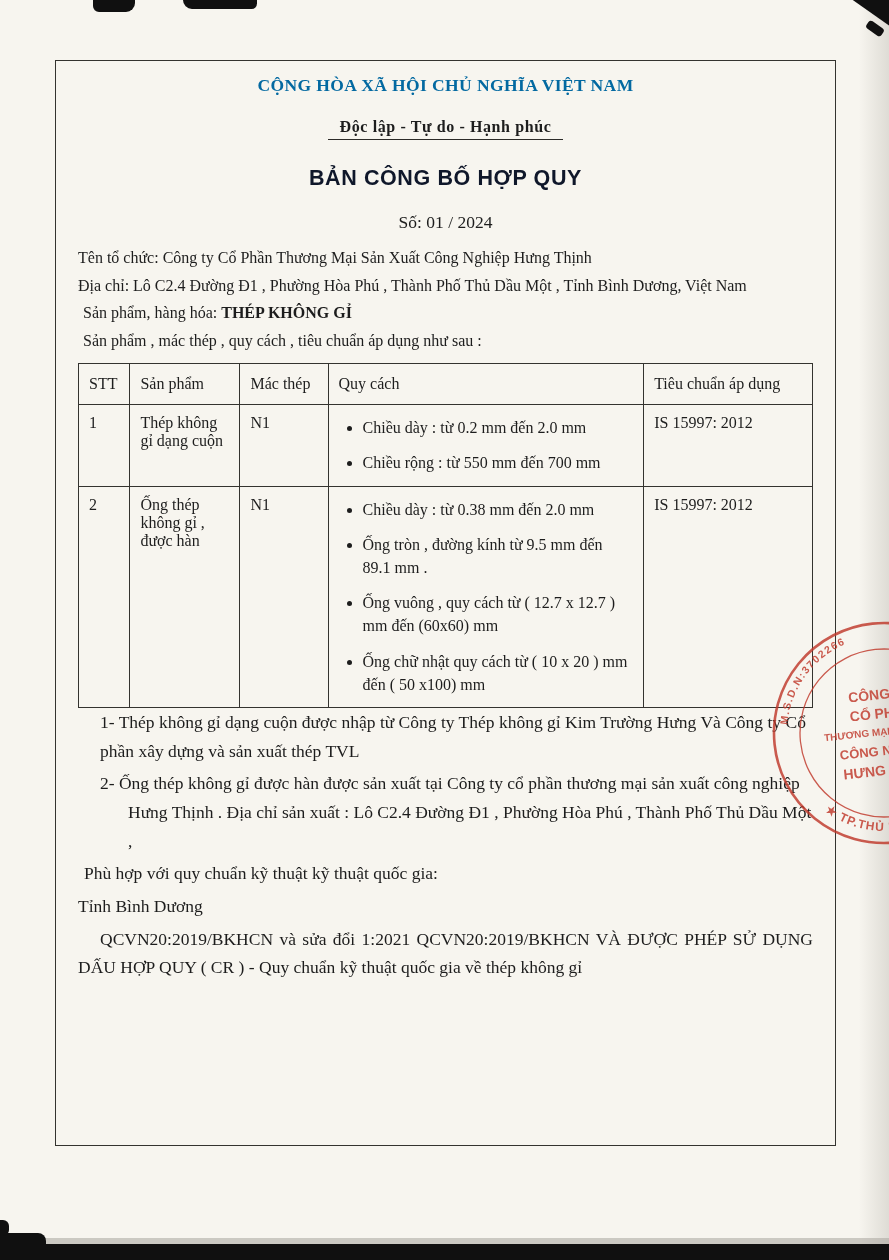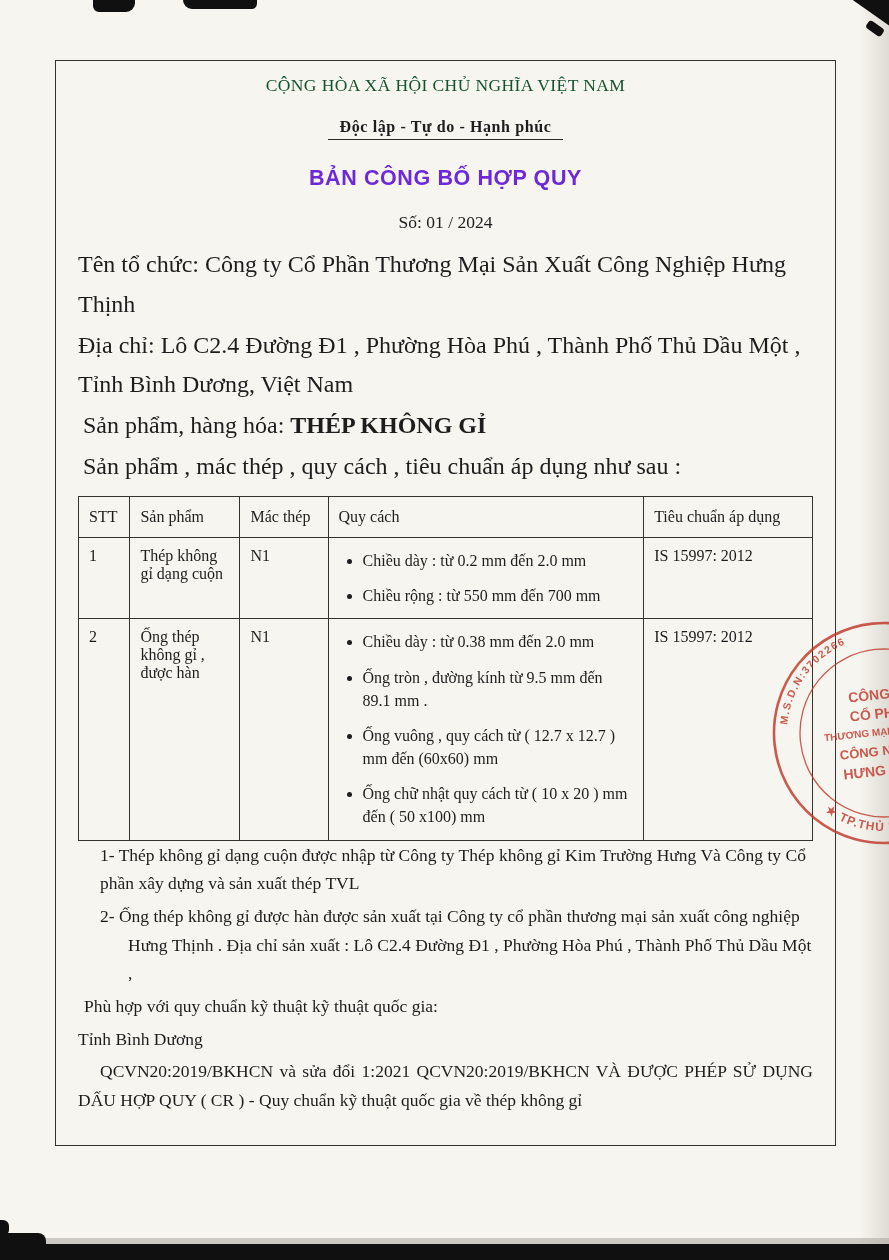--- a/index.html
+++ b/index.html
@@ -19,41 +19,41 @@
     pointer-events:none;
   }
   .frame {
     position:absolute; left:55px; top:60px;
     width:781px; height:1086px;
     border:1.6px solid #34332f;
     padding:14px 22px 10px 22px;
   }
   .nat { text-align:center; }
   .nat-title {
-    font-weight:normal; font-size:17.5px; letter-spacing:.4px; color:#14532d;
+    font-weight:bold; font-size:17.5px; letter-spacing:.4px; color:#0369a1;
   }
   .motto {
     display:inline-block;
     margin-top:4px;
     font-weight:bold; font-size:16px; letter-spacing:.6px;
     padding:0 12px 3px 12px;
     border-bottom:1.8px solid #2c2b28;
   }
   .doc-title {
     margin-top:26px;
     text-align:center;
     font-family:"Liberation Sans", sans-serif;
-    font-weight:bold; font-size:21.5px; letter-spacing:.6px; color:#6d28d9;
+    font-weight:bold; font-size:21.5px; letter-spacing:.6px; color:#0f172a;
   }
   .doc-number {
     margin-top:21px; text-align:center; font-size:17.5px;
   }
   .body-block { margin-top:12px; }
   .body-line {
-    font-size:24px; line-height:1.66; margin:1px 0;
+    font-size:16px; line-height:1.66; margin:1px 0;
   }
   .body-line.indent { padding-left:5px; }
   .spec-table {
     width:100%;
     margin-top:9px;
     border-collapse:collapse;
     font-size:16px;
   }
   .spec-table th, .spec-table td {
     border:1.4px solid #34332f;

